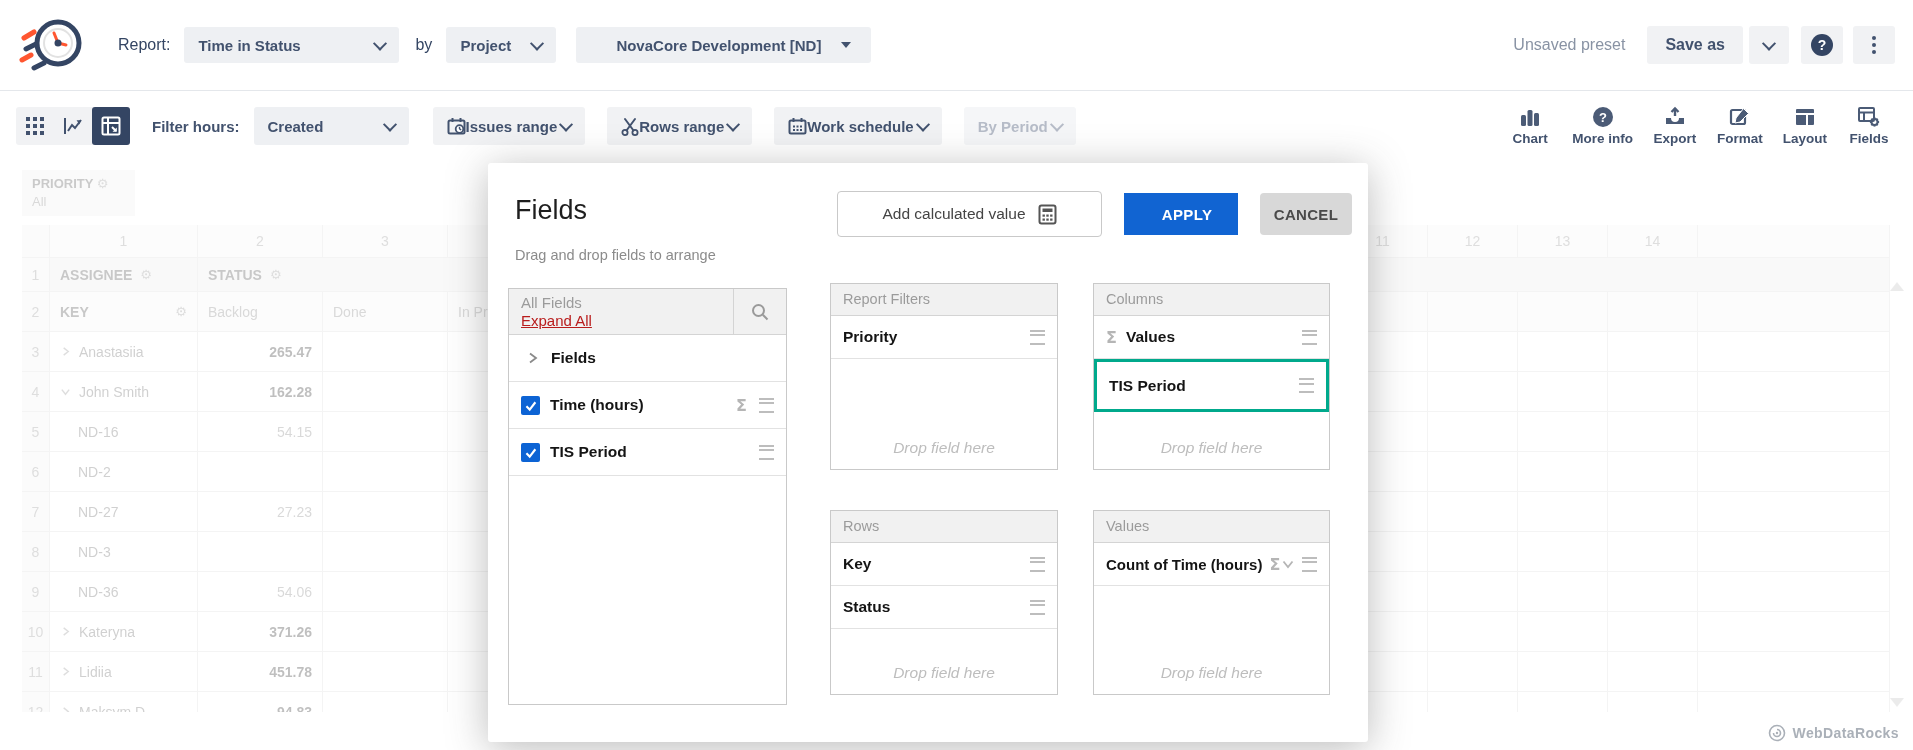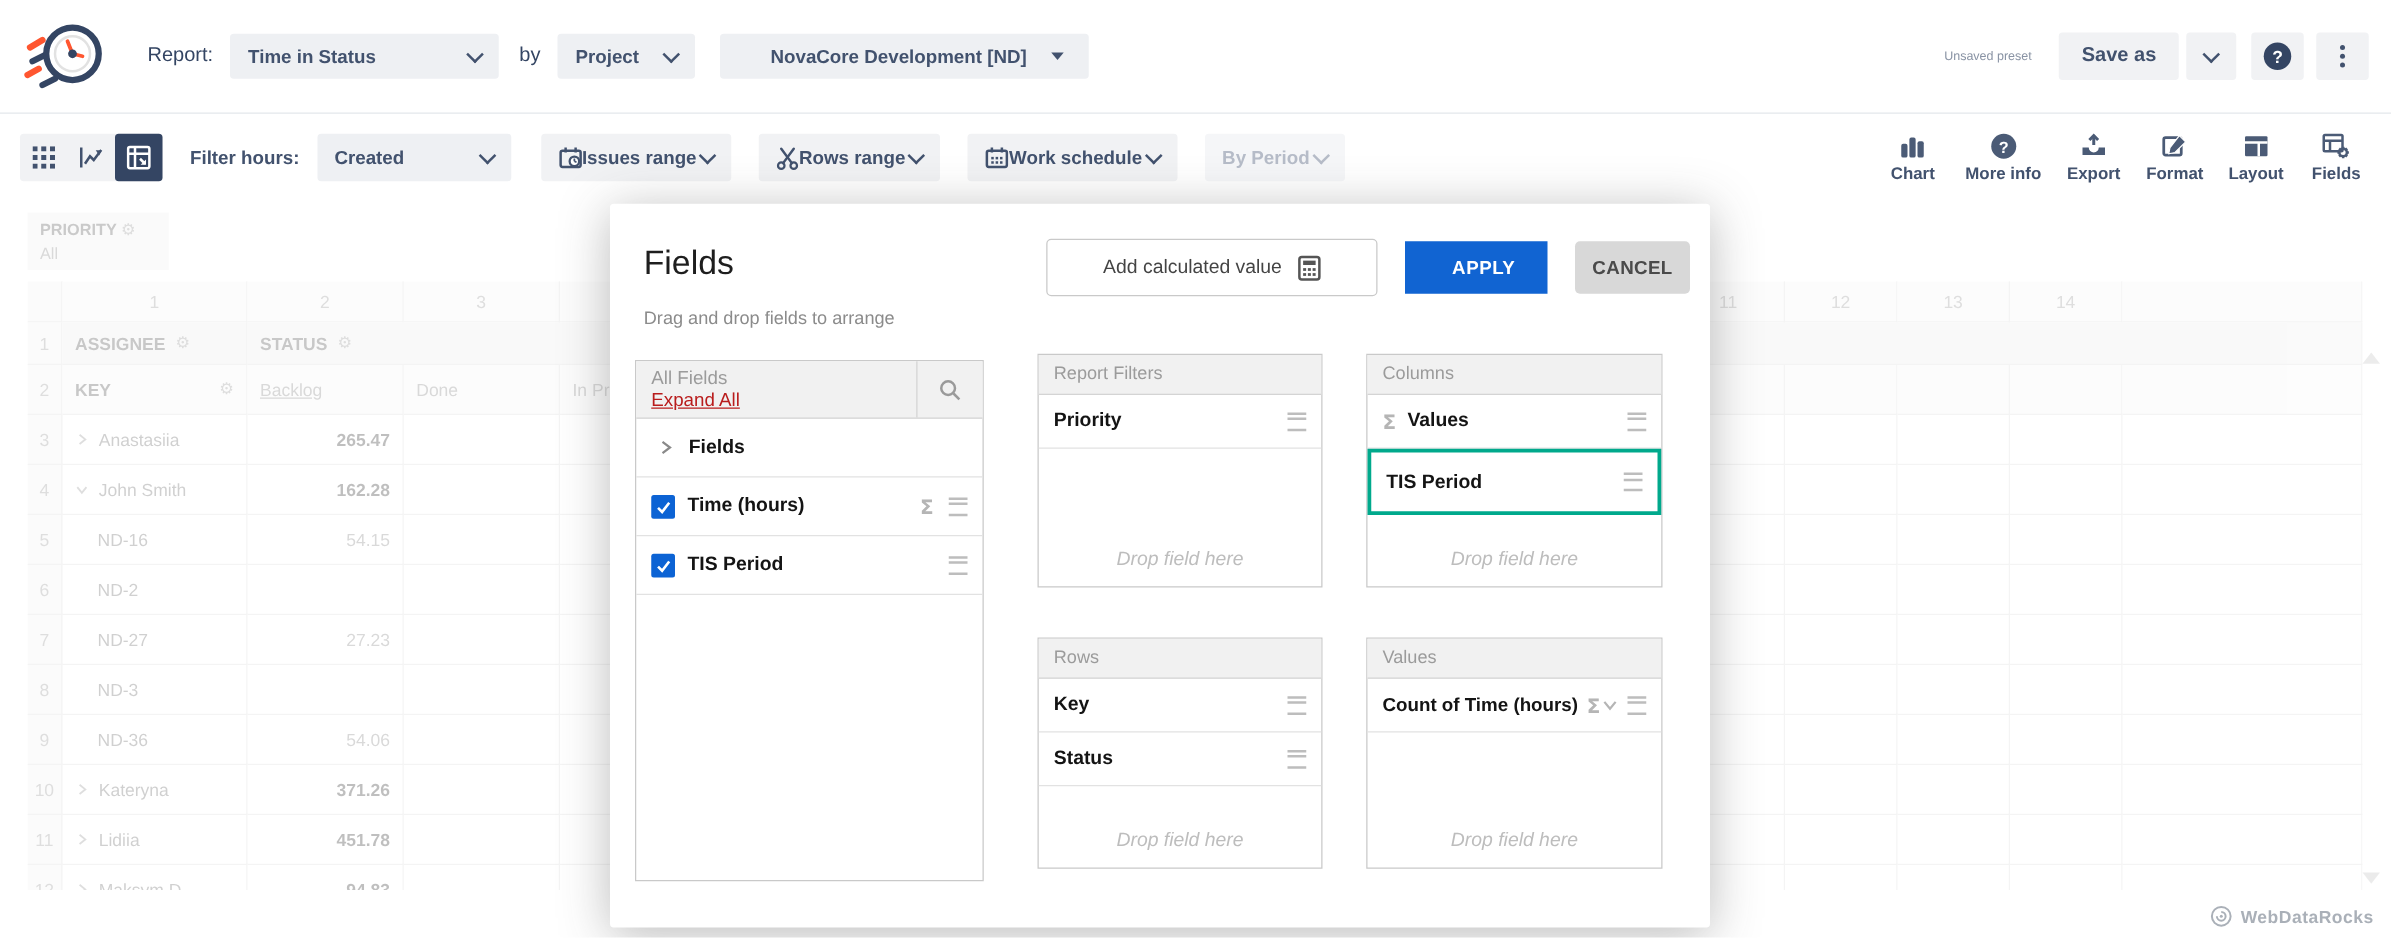--- a/index.html
+++ b/index.html
@@ -9,21 +9,21 @@
   .topbar{position:absolute;left:0;top:0;width:100%;height:91px;background:#fff;border-bottom:1px solid #e4e7eb;display:flex;align-items:center;padding:0 18px;box-sizing:border-box;z-index:5;}
   .logo{width:66px;height:58px;margin-right:34px;flex:0 0 auto;}
   .top-label{font-size:16px;color:#344563;margin-right:14px;}
   .sel{display:flex;align-items:center;background:#eef0f3;border-radius:3px;height:36px;padding:0 14px;color:#42526e;font-weight:600;font-size:15px;cursor:pointer;box-sizing:border-box;}
   .sel .chev{margin-left:auto;}
   .chev{display:inline-block;width:8px;height:8px;border-right:2px solid currentColor;border-bottom:2px solid currentColor;transform:rotate(45deg) translate(-1px,-1px);}
   .tri{display:inline-block;width:0;height:0;border-left:5px solid transparent;border-right:5px solid transparent;border-top:6px solid #42526e;}
   .sel-report{width:215px;margin-right:16px;text-align:right;}
   .sel-group{width:110px;margin:0 20px 0 0;}
   .sel-project{width:295px;justify-content:space-between;padding:0 20px 0 40px;}
-  .preset{margin-left:auto;color:#8993a4;font-size:10px;margin-right:22px;}
+  .preset{margin-left:auto;color:#8993a4;font-size:16px;margin-right:22px;}
   .btn-flat{display:flex;align-items:center;justify-content:center;background:#f1f2f4;border-radius:3px;height:38px;color:#42526e;font-weight:600;font-size:16px;cursor:pointer;box-sizing:border-box;}
   .saveas{padding:0 18px;margin-right:6px;}
   .save-chev{width:40px;margin-right:12px;}
   .iconbtn{width:42px;margin-right:10px;}
   .kebab{width:42px;display:flex;flex-direction:column;align-items:center;justify-content:center;gap:3px;}
   .kebab i{width:4px;height:4px;border-radius:50%;background:#42526e;}
   
   .toolbar{position:absolute;left:0;top:92px;width:100%;height:68px;background:#fff;display:flex;align-items:center;padding:0 16px;box-sizing:border-box;z-index:5;}
   .viewgroup{display:flex;background:#f1f2f4;border-radius:3px;margin-right:22px;}
   .viewbtn{width:38px;height:38px;display:flex;align-items:center;justify-content:center;cursor:pointer;border-radius:3px;}
@@ -322,21 +322,21 @@
           <div class="gc colnum" style="width: 192px; height: 33px;"></div>
         </div>
         <div class="grow">
           <div class="gc num" style="width: 28px; height: 34px;">1</div>
           <div class="gc hdr" style="width: 148px; height: 34px;">ASSIGNEE<span class="gear">⚙</span></div>
           <div class="gc hdr" style="width: 1692px; height: 34px;">STATUS<span class="gear">⚙</span></div>
         </div>
         <div class="grow">
           <div class="gc num" style="width: 28px; height: 40px;">2</div>
           <div class="gc keyhdr" style="width: 148px; height: 40px;">KEY<span class="gear">⚙</span></div>
-          <div class="gc sub" style="width: 125px; height: 40px; text-decoration: underline;">Backlog</div>
+          <div class="gc sub" style="width: 125px; height: 40px;">Backlog</div>
           <div class="gc sub" style="width: 125px; height: 40px;">Done</div>
           <div class="gc sub" style="width: 127px; height: 40px;">In Progress</div>
           <div class="gc sub" style="width: 127px; height: 40px;"></div>
           <div class="gc sub" style="width: 127px; height: 40px;"></div>
           <div class="gc sub" style="width: 127px; height: 40px;"></div>
           <div class="gc sub" style="width: 127px; height: 40px;"></div>
           <div class="gc sub" style="width: 127px; height: 40px;"></div>
           <div class="gc sub" style="width: 128px; height: 40px;"></div>
           <div class="gc sub" style="width: 90px; height: 40px;"></div>
           <div class="gc sub" style="width: 90px; height: 40px;"></div>

